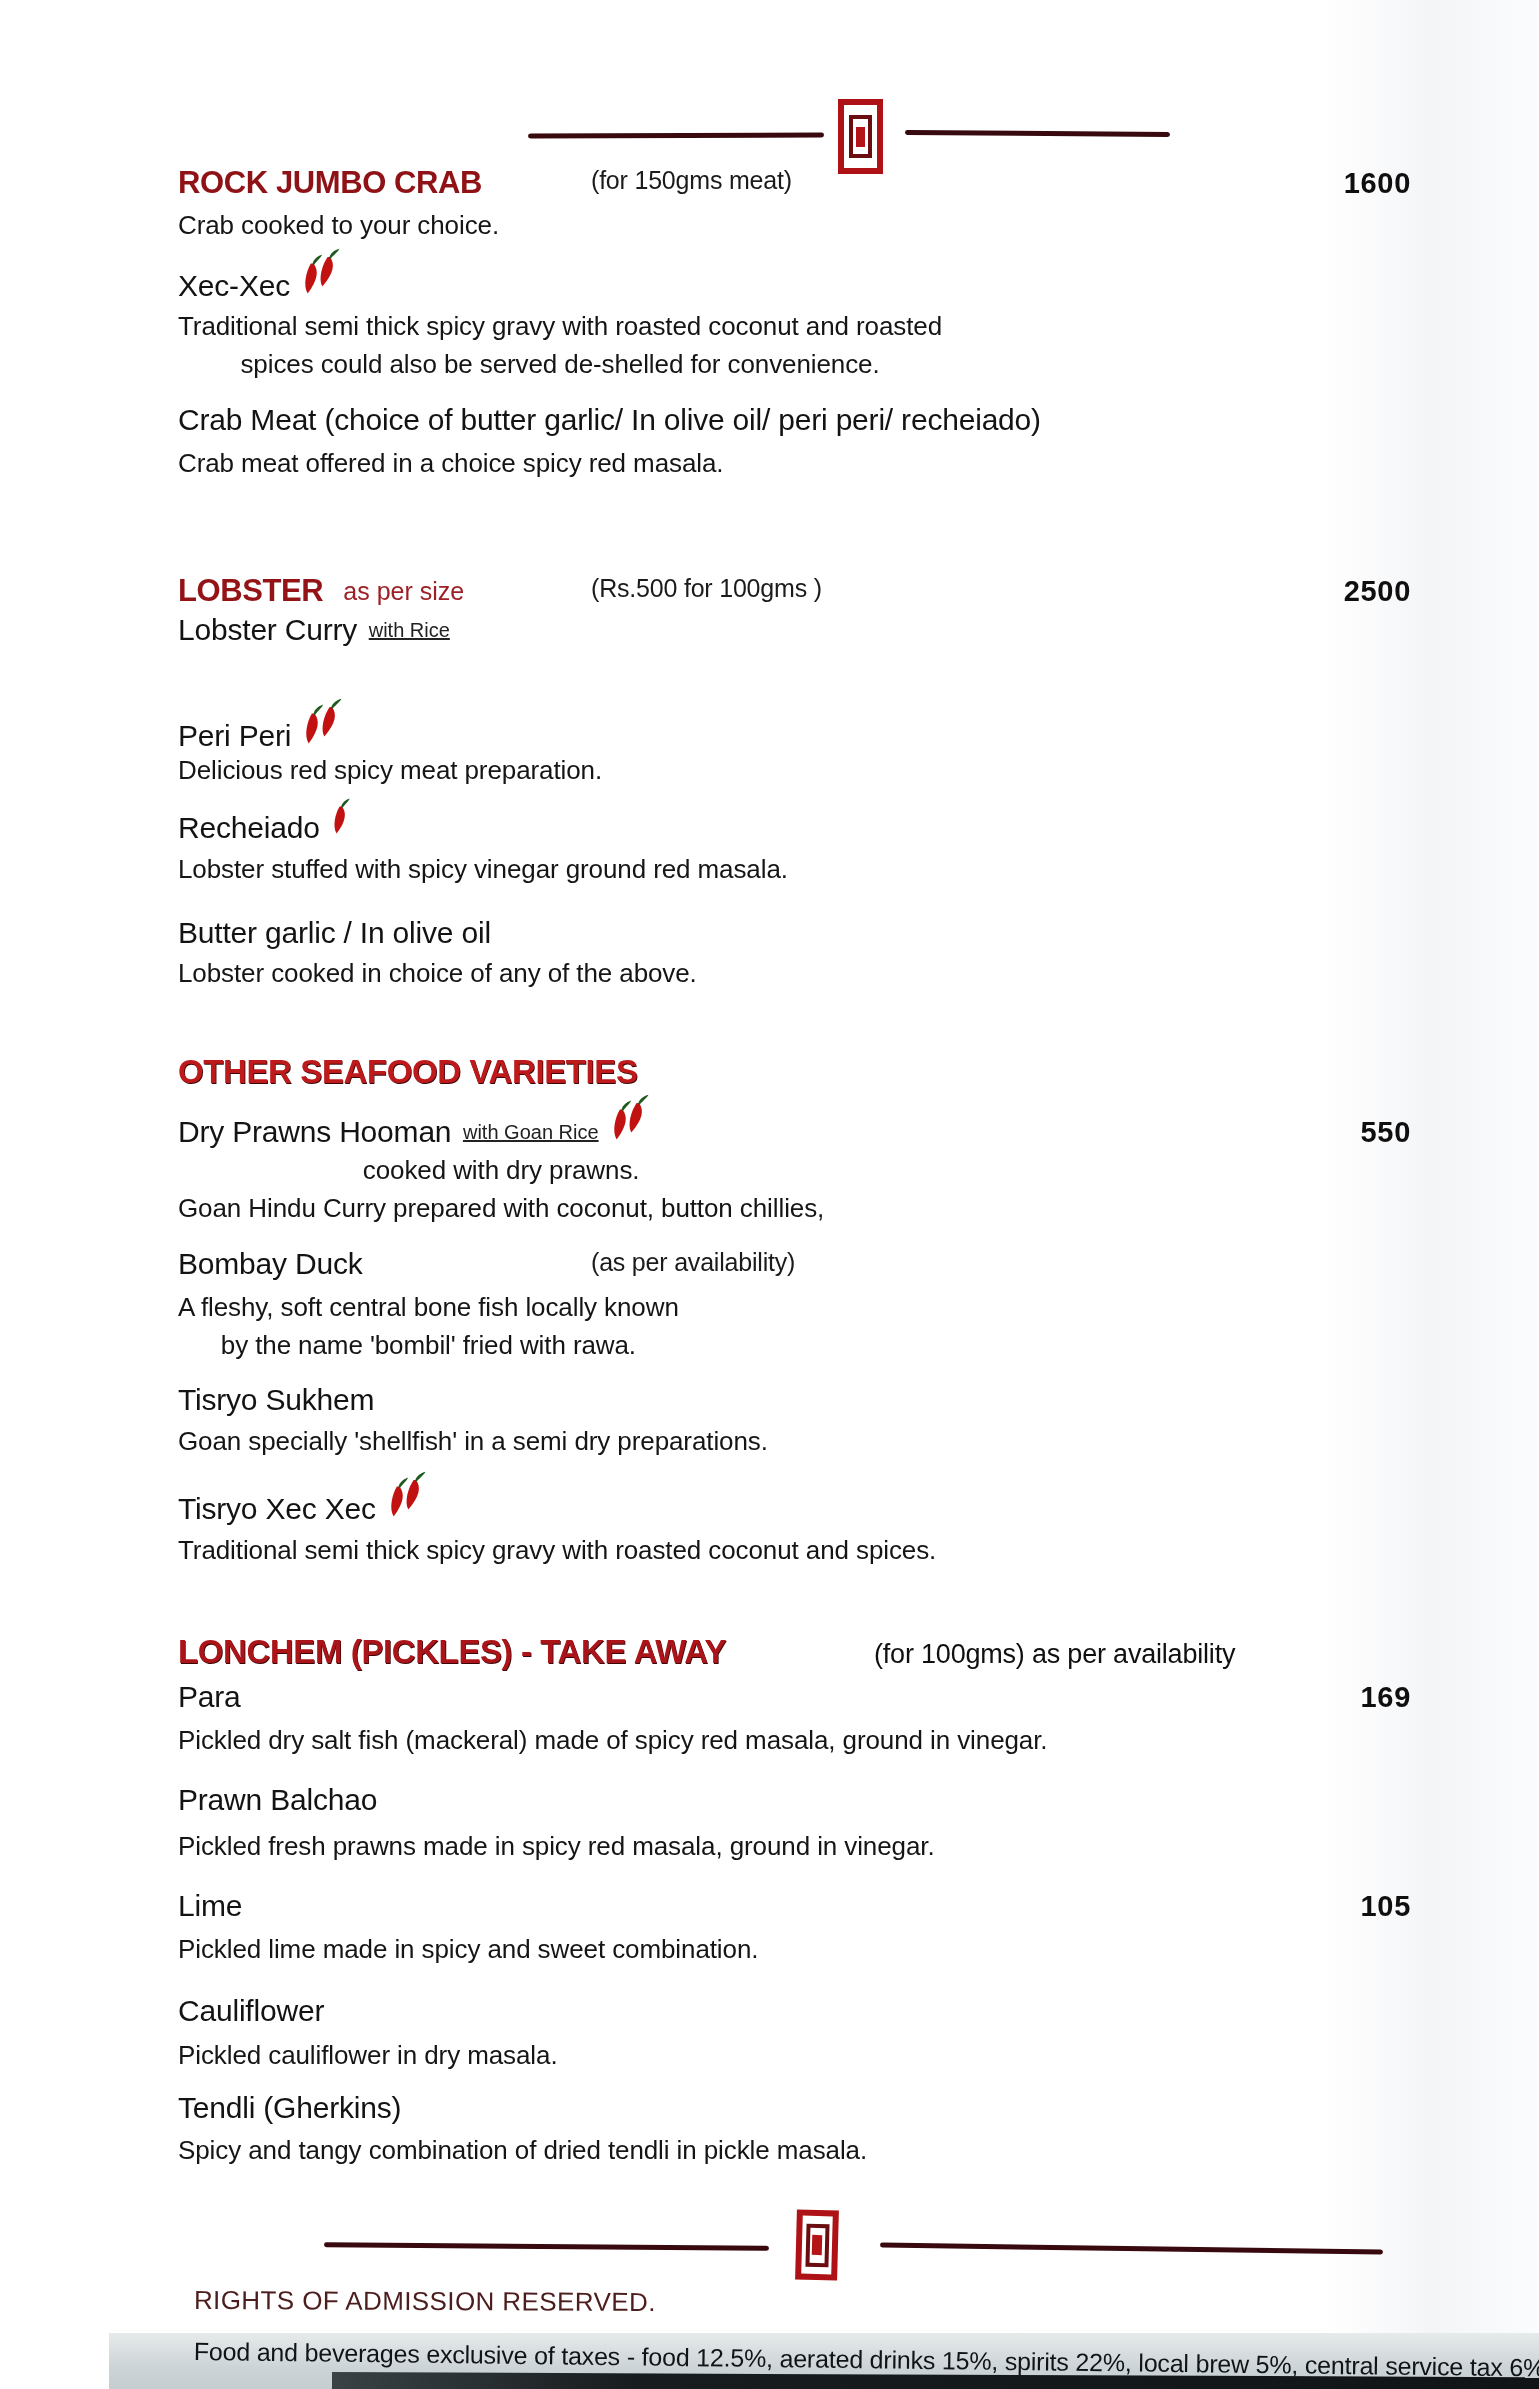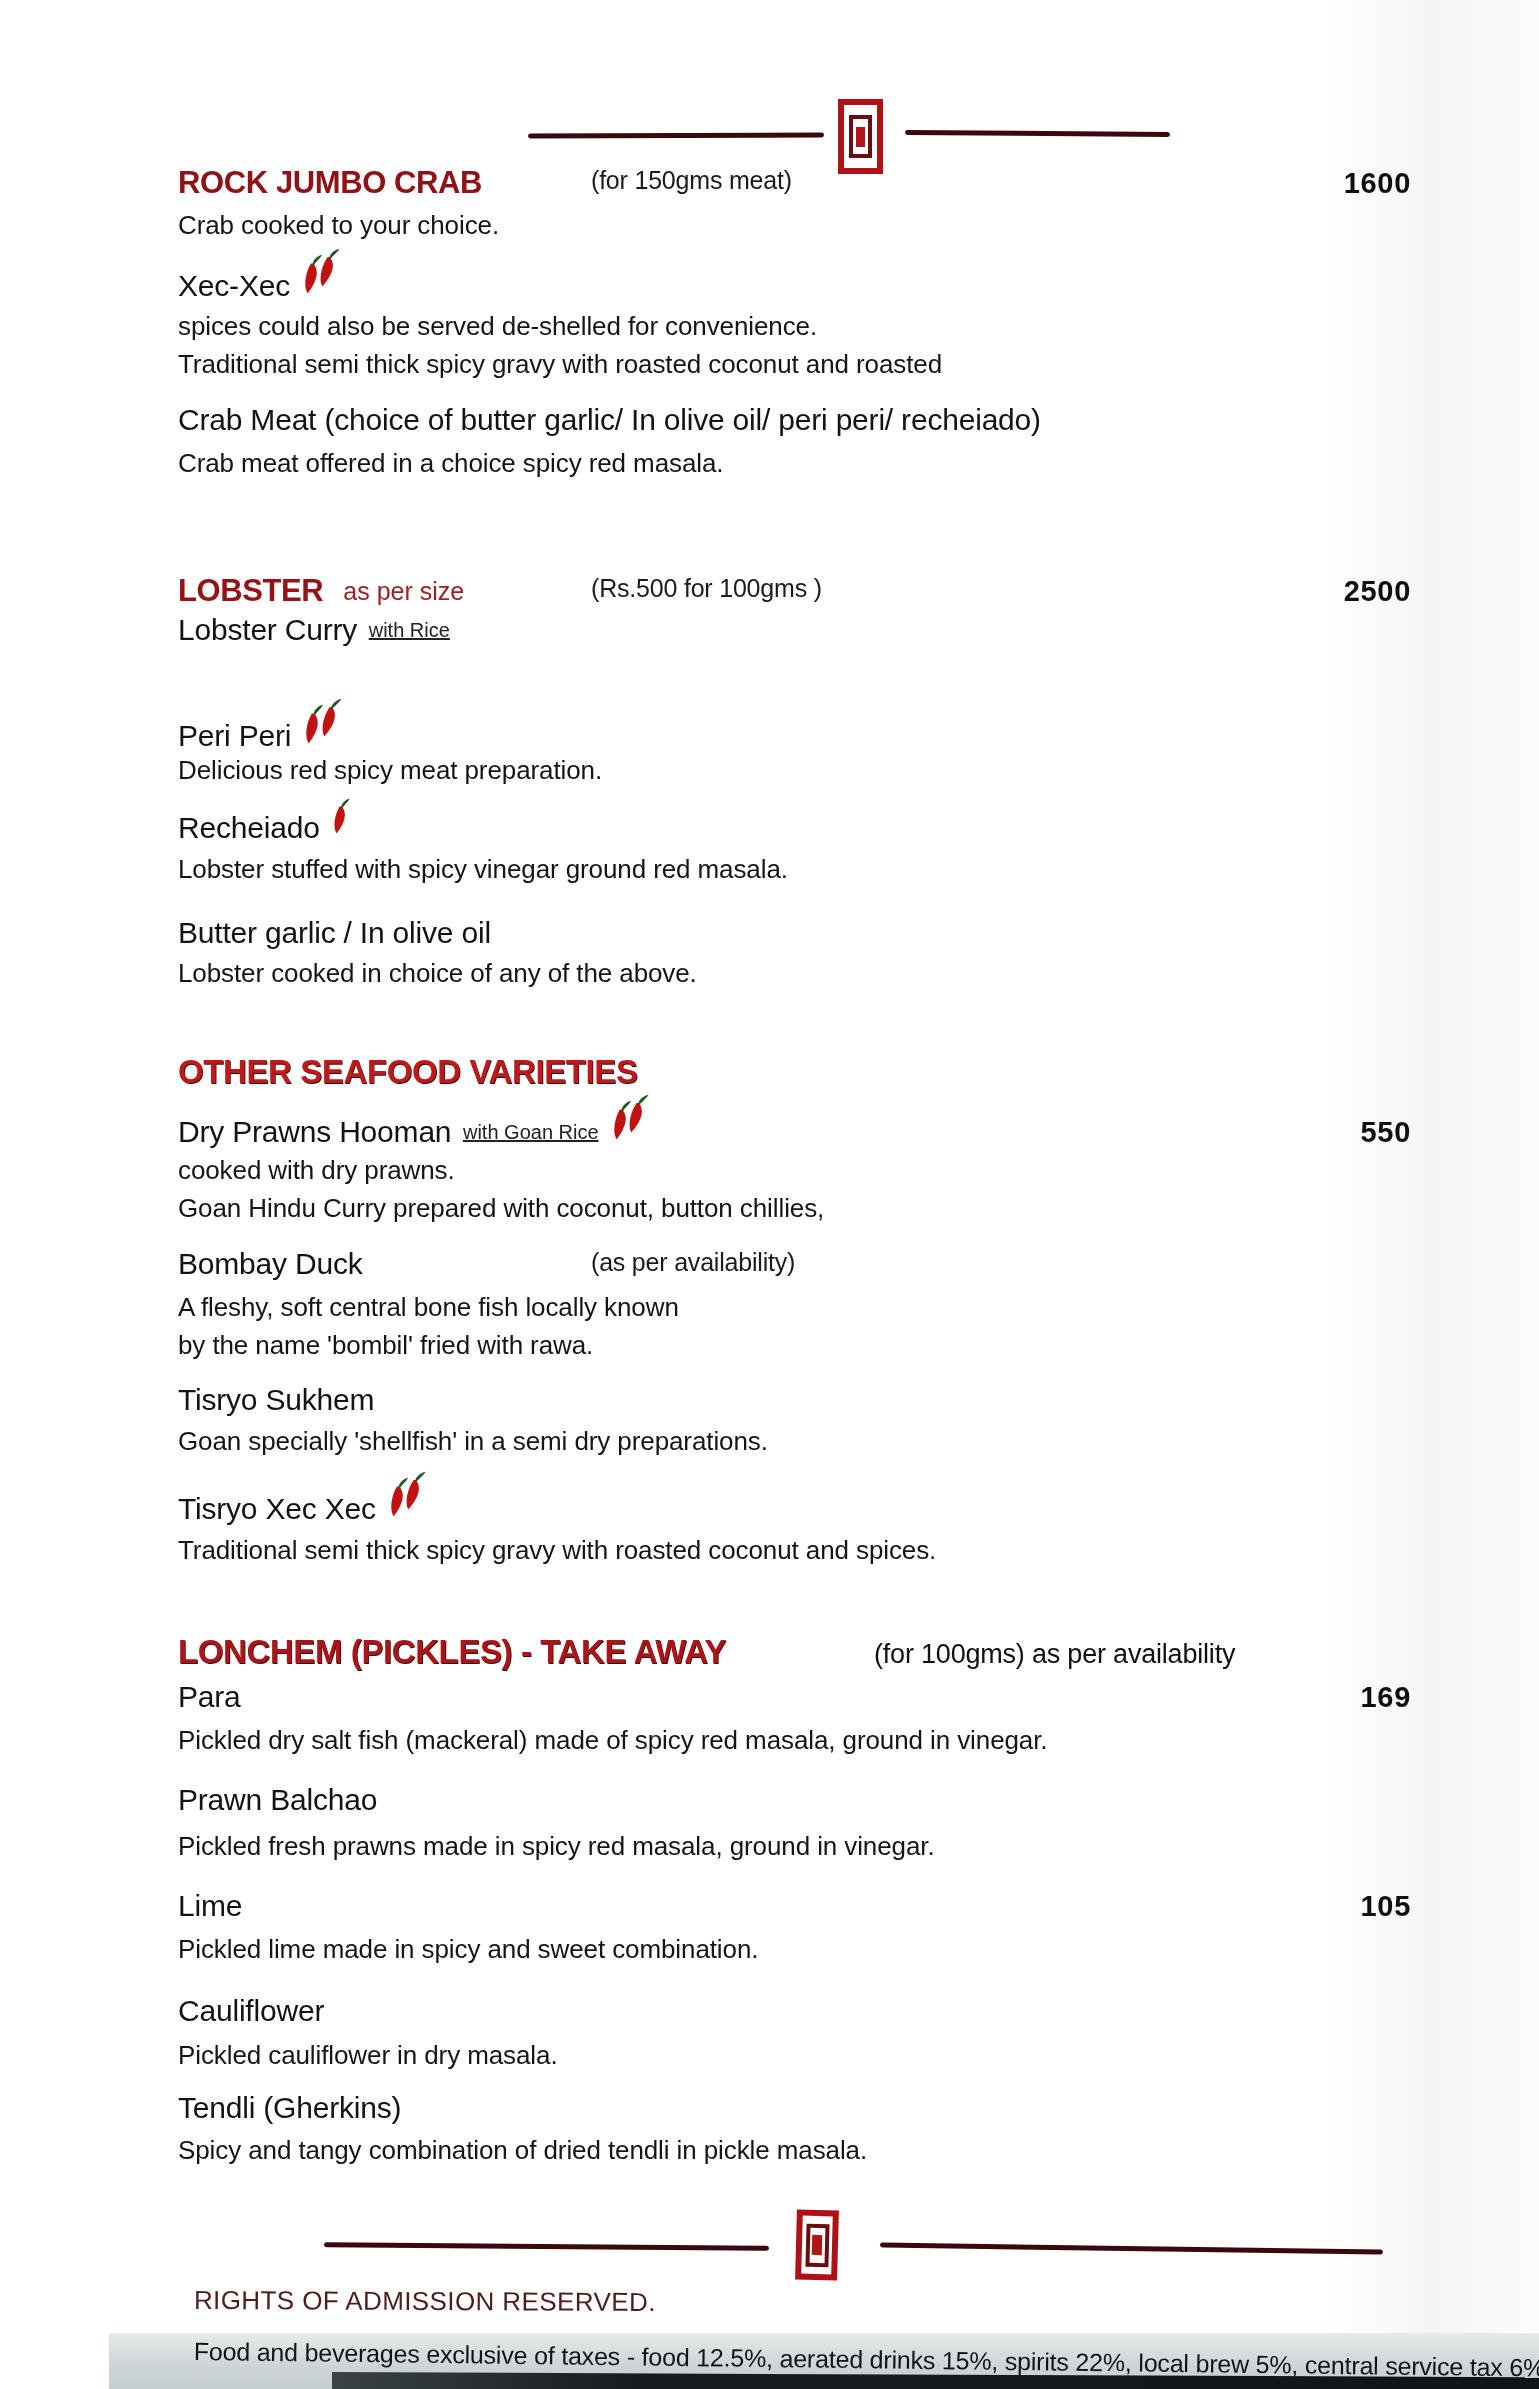--- a/index.html
+++ b/index.html
@@ -35,21 +35,21 @@
   .sec-big{font-weight:bold;font-size:33px;letter-spacing:-0.4px;color:#bf1a1b;
     text-shadow:0.7px 0.7px 0 #3a0608;}
   .c-lonchem{color:#ab1418;}
   .name{font-weight:normal;font-size:30px;color:#131313;letter-spacing:-0.2px;}
   .suffix{font-size:20px;font-weight:normal;color:#222;margin-left:11.6px;text-decoration:underline;}
   .as-size{font-size:25px;color:#9c2025;margin-left:20px;}
   .note{position:absolute;left:413px;top:1.4px;font-size:25px;color:#1b1b1b;letter-spacing:-0.2px;white-space:nowrap;}
   .lonchem-note{position:absolute;left:696px;top:5.8px;font-size:27px;font-weight:normal;
     color:#101010;text-shadow:none;letter-spacing:-0.2px;white-space:nowrap;}
   .price{margin-left:auto;font-weight:bold;font-size:29px;color:#0f0f0f;letter-spacing:0.7px;}
-  .desc{position:absolute;left:178px;font-size:26px;color:#151515;letter-spacing:-0.1px;line-height:38px;white-space:nowrap;}
+  .desc{position:absolute;left:178px;font-size:26px;color:#151515;letter-spacing:-0.1px;line-height:38px;white-space:nowrap;text-align:center;}
   
   .chilies{display:inline-flex;position:relative;top:-11.6px;margin-left:10px;}
   .chili{width:25px;height:42px;}
   .chili.c2{margin-left:-8.7px;transform:translateY(-6.5px) rotate(4deg);}
   .chili.single{width:22px;height:38px;}
   
   .rights{position:absolute;left:194px;top:2285px;font-size:26px;color:#4c1d1d;
     letter-spacing:0.4px;transform:rotate(0.25deg);transform-origin:left top;white-space:nowrap;}
   .band{position:absolute;left:109px;right:0;top:2333px;height:57px;
     background:linear-gradient(180deg,#e6eaeb 0%,#cdd4d7 60%,#c5cdd0 100%);}
@@ -86,22 +86,22 @@
         <path d="M16 13 C23 21 22 33 9 50 C3 41 7 23 13 13 Z" fill="#c21111"></path>
         <path d="M15 14 C16 8 21 4 27 2 C24 8 19 11 17 15 Z" fill="#1e5a1e"></path>
       </svg>
       <svg class="chili c2" viewBox="0 0 30 52">
         <path d="M16 13 C23 21 22 33 9 50 C3 41 7 23 13 13 Z" fill="#c21111"></path>
         <path d="M15 14 C16 8 21 4 27 2 C24 8 19 11 17 15 Z" fill="#1e5a1e"></path>
       </svg>
     </span>
   </div>
   <div class="desc" style="top:307px">
+    <div>Traditional semi thick spicy gravy with roasted coconut and roasted</div>
     <div>spices could also be served de-shelled for convenience.</div>
-    <div>Traditional semi thick spicy gravy with roasted coconut and roasted</div>
   </div>
 
   <div class="row" style="top:403px">
     <span class="name">Crab Meat (choice of butter garlic/ In olive oil/ peri peri/ recheiado)</span>
   </div>
   <div class="desc" style="top:444px">Crab meat offered in a choice spicy red masala.</div>
 
   <div class="row" style="top:573px">
     <span class="sec-item c-lobster">LOBSTER</span>
     <span class="as-size">as per size</span>

